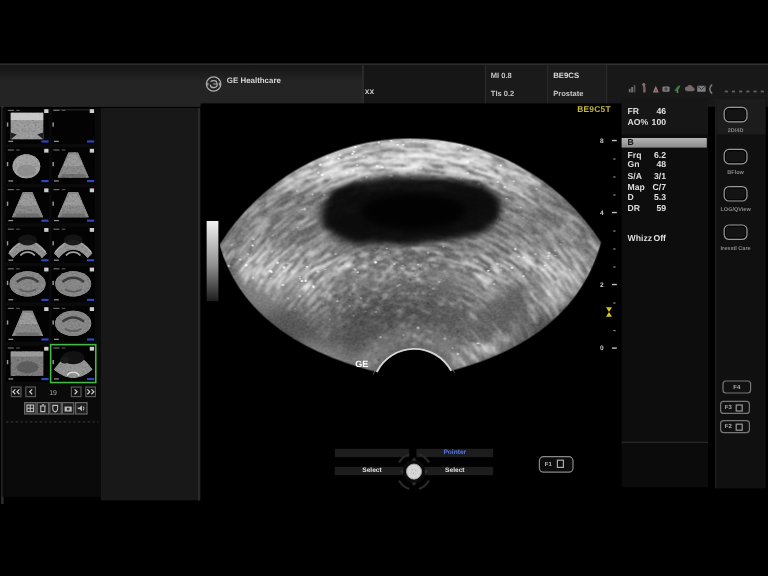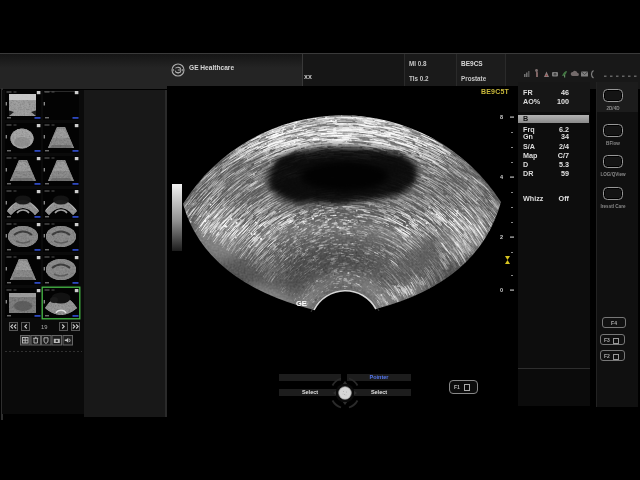--- a/index.html
+++ b/index.html
@@ -1,16 +1,16 @@
 <!DOCTYPE html>
 <html><head><meta charset="utf-8"><style>
 * { margin:0; padding:0; box-sizing:border-box; -webkit-font-smoothing:antialiased; }
 body { width:640px; height:480px; background:#000; font-family:"Liberation Sans", sans-serif; overflow:hidden; }
 #stage { position:relative; width:640px; height:480px; background:#000; transform:translateZ(0); }
-.prow { position:absolute; left:523px; width:46px; display:flex; justify-content:space-between; font-size:7.2px; font-weight:bold; color:#dcdcdc; }
+.prow { position:absolute; left:523px; width:32px; display:flex; justify-content:space-between; font-size:7.2px; font-weight:bold; color:#dcdcdc; }
 .pv { color:#e2e2e2; }
 </style></head>
 <body>
 <div id="stage">
 
 <div style="position:absolute;left:0;top:53px;width:640px;height:36px;background:#181818;border-top:1px solid #3a3a3a"></div>
 <div style="position:absolute;left:0;top:54px;width:302px;height:35px;background:linear-gradient(#151515,#242424 40%,#242424)"></div>
 <div style="position:absolute;left:302px;top:54px;width:102px;height:35px;background:#161616"></div>
 <div style="position:absolute;left:404px;top:54px;width:52px;height:35px;background:#1a1a1a"></div>
 <div style="position:absolute;left:456px;top:54px;width:49px;height:35px;background:#1c1c1c"></div>
@@ -683,25 +683,25 @@
       <span>AO%</span>
       <span class="pv">100</span>
     </div>
 <div style="position:absolute;left:518px;top:114.5px;width:71px;height:8.6px;background:linear-gradient(#b4b4b4,#8a8a8a);color:#111;font-size:7.2px;font-weight:bold;padding-left:5px;line-height:8.6px">B</div>
 <div class="prow" style="top:124.5px">
       <span>Frq</span>
       <span class="pv">6.2</span>
     </div>
 <div class="prow" style="top:132px">
       <span>Gn</span>
-      <span class="pv">34</span>
+      <span class="pv">48</span>
     </div>
 <div class="prow" style="top:142.10000000000002px">
       <span>S/A</span>
-      <span class="pv">2/4</span>
+      <span class="pv">3/1</span>
     </div>
 <div class="prow" style="top:150.90000000000003px">
       <span>Map</span>
       <span class="pv">C/7</span>
     </div>
 <div class="prow" style="top:159.70000000000005px">
       <span>D</span>
       <span class="pv">5.3</span>
     </div>
 <div class="prow" style="top:168.50000000000006px">

